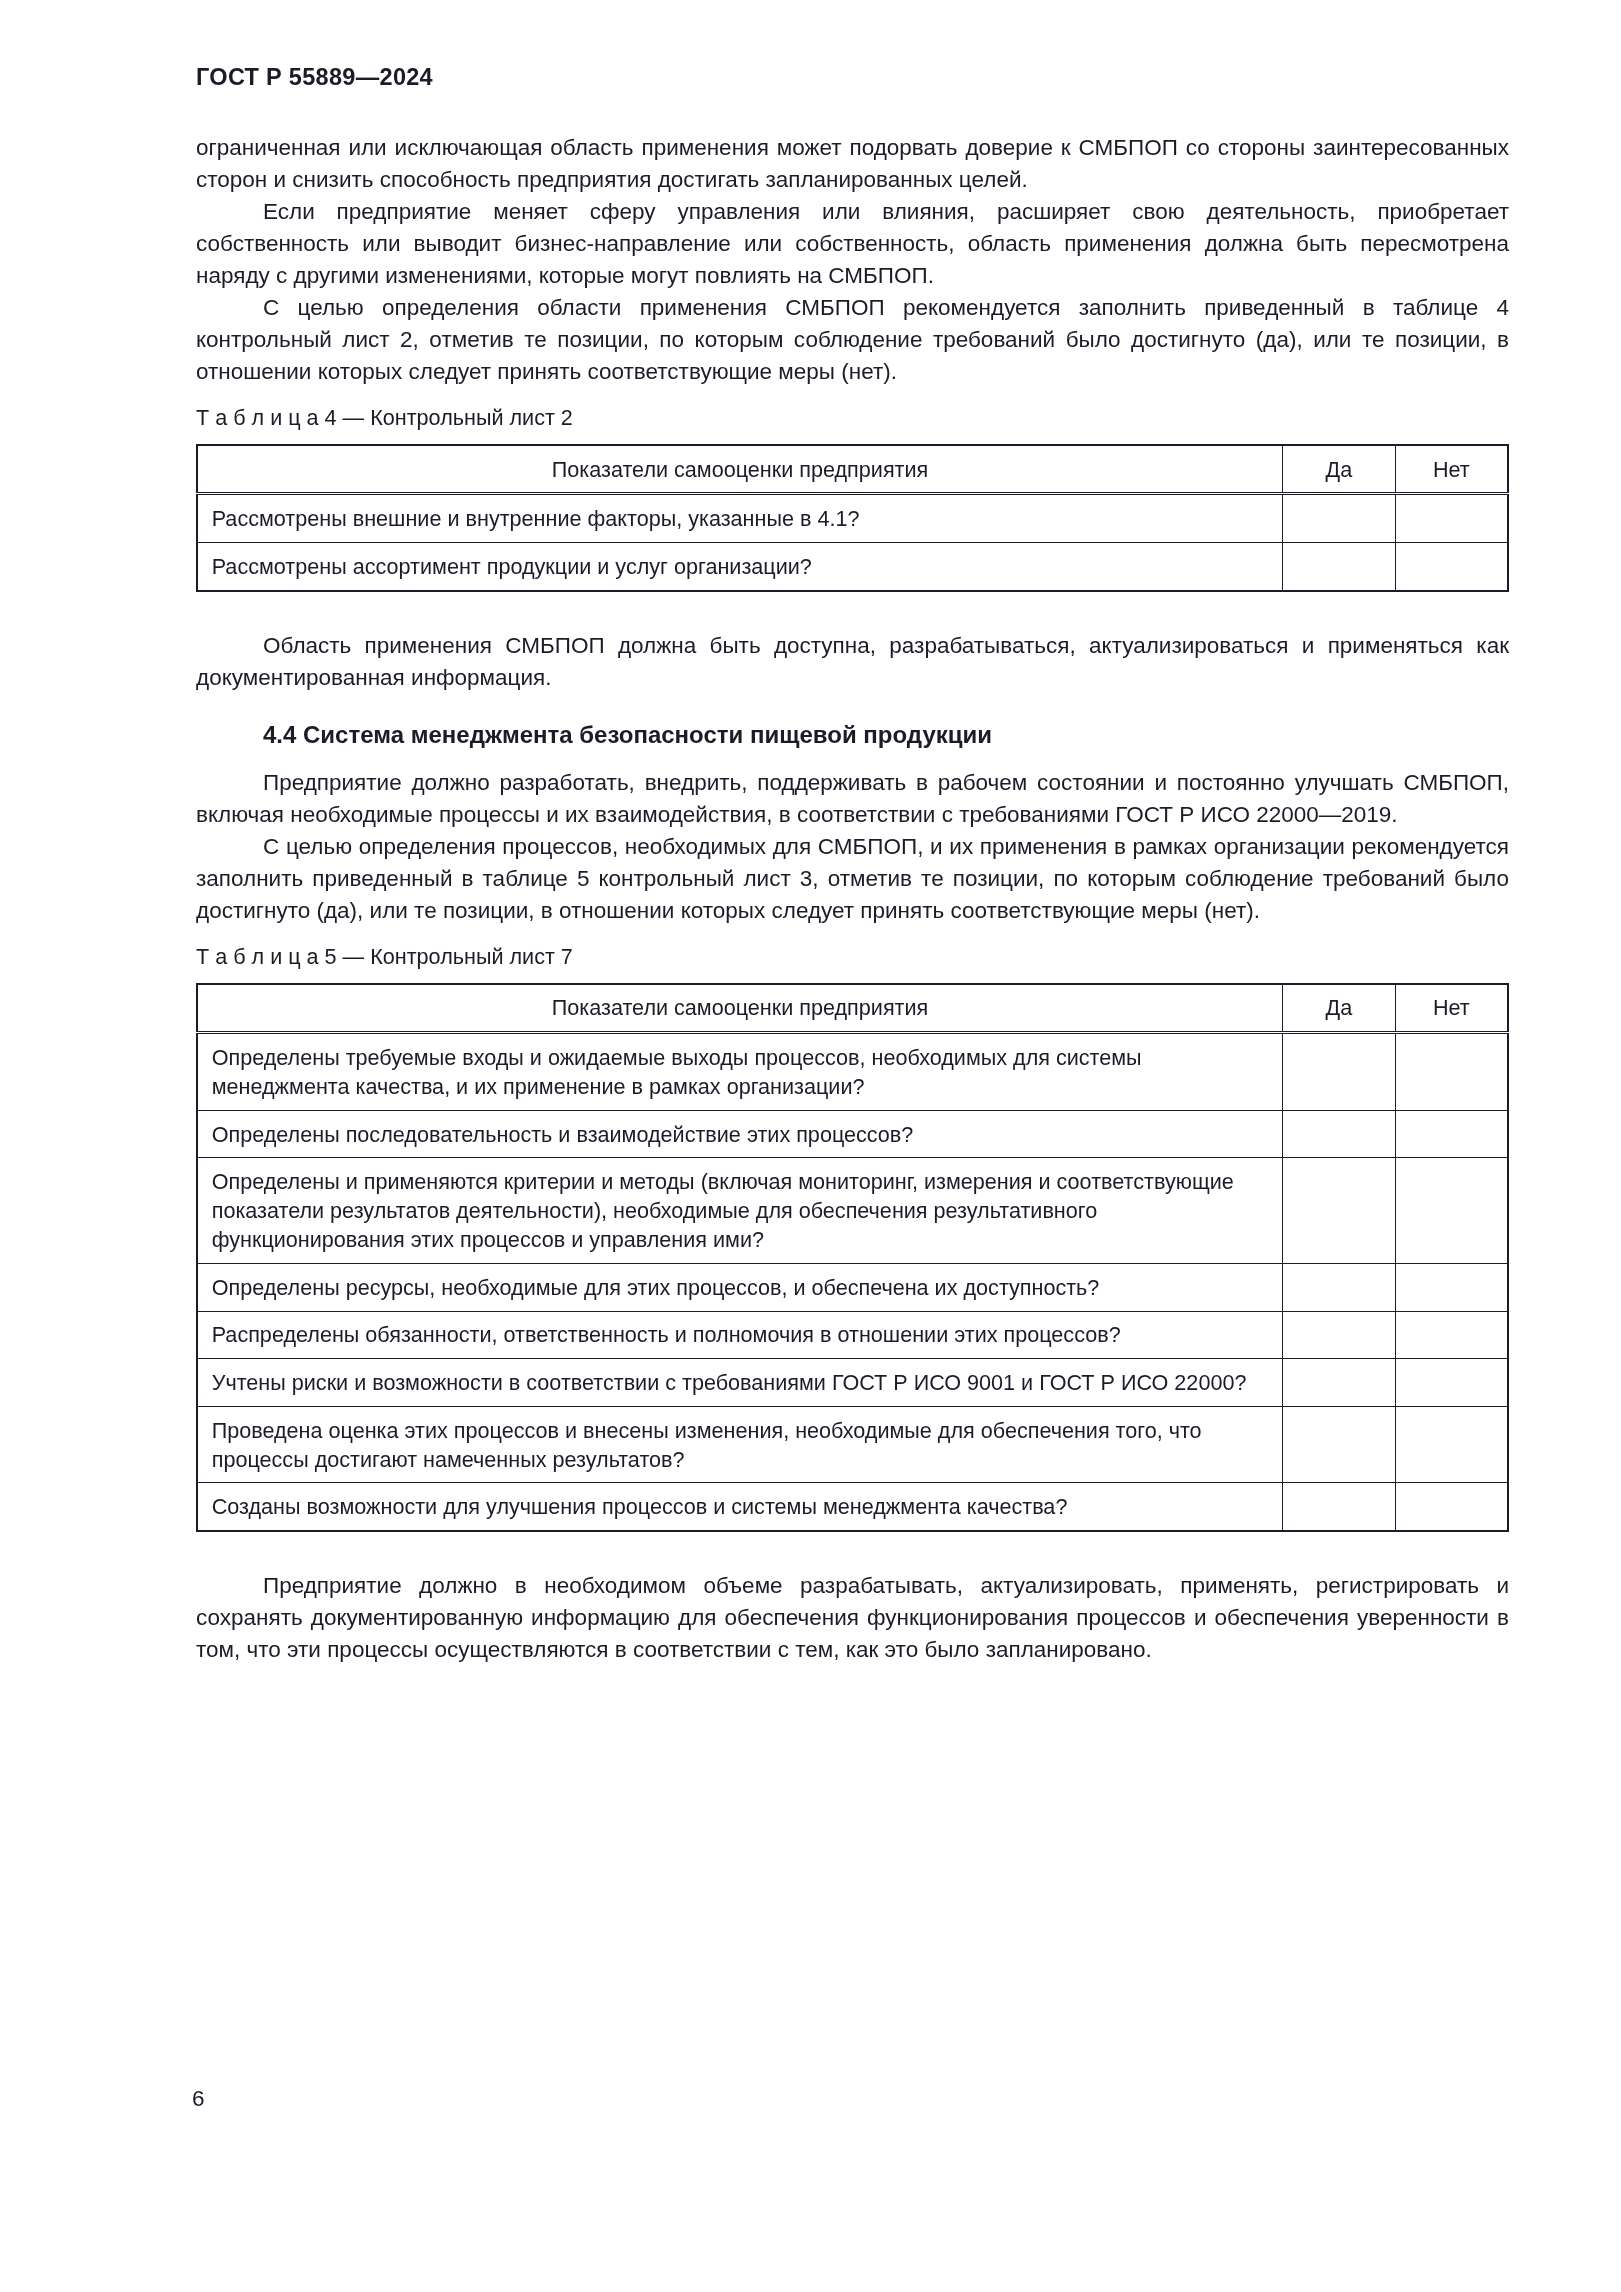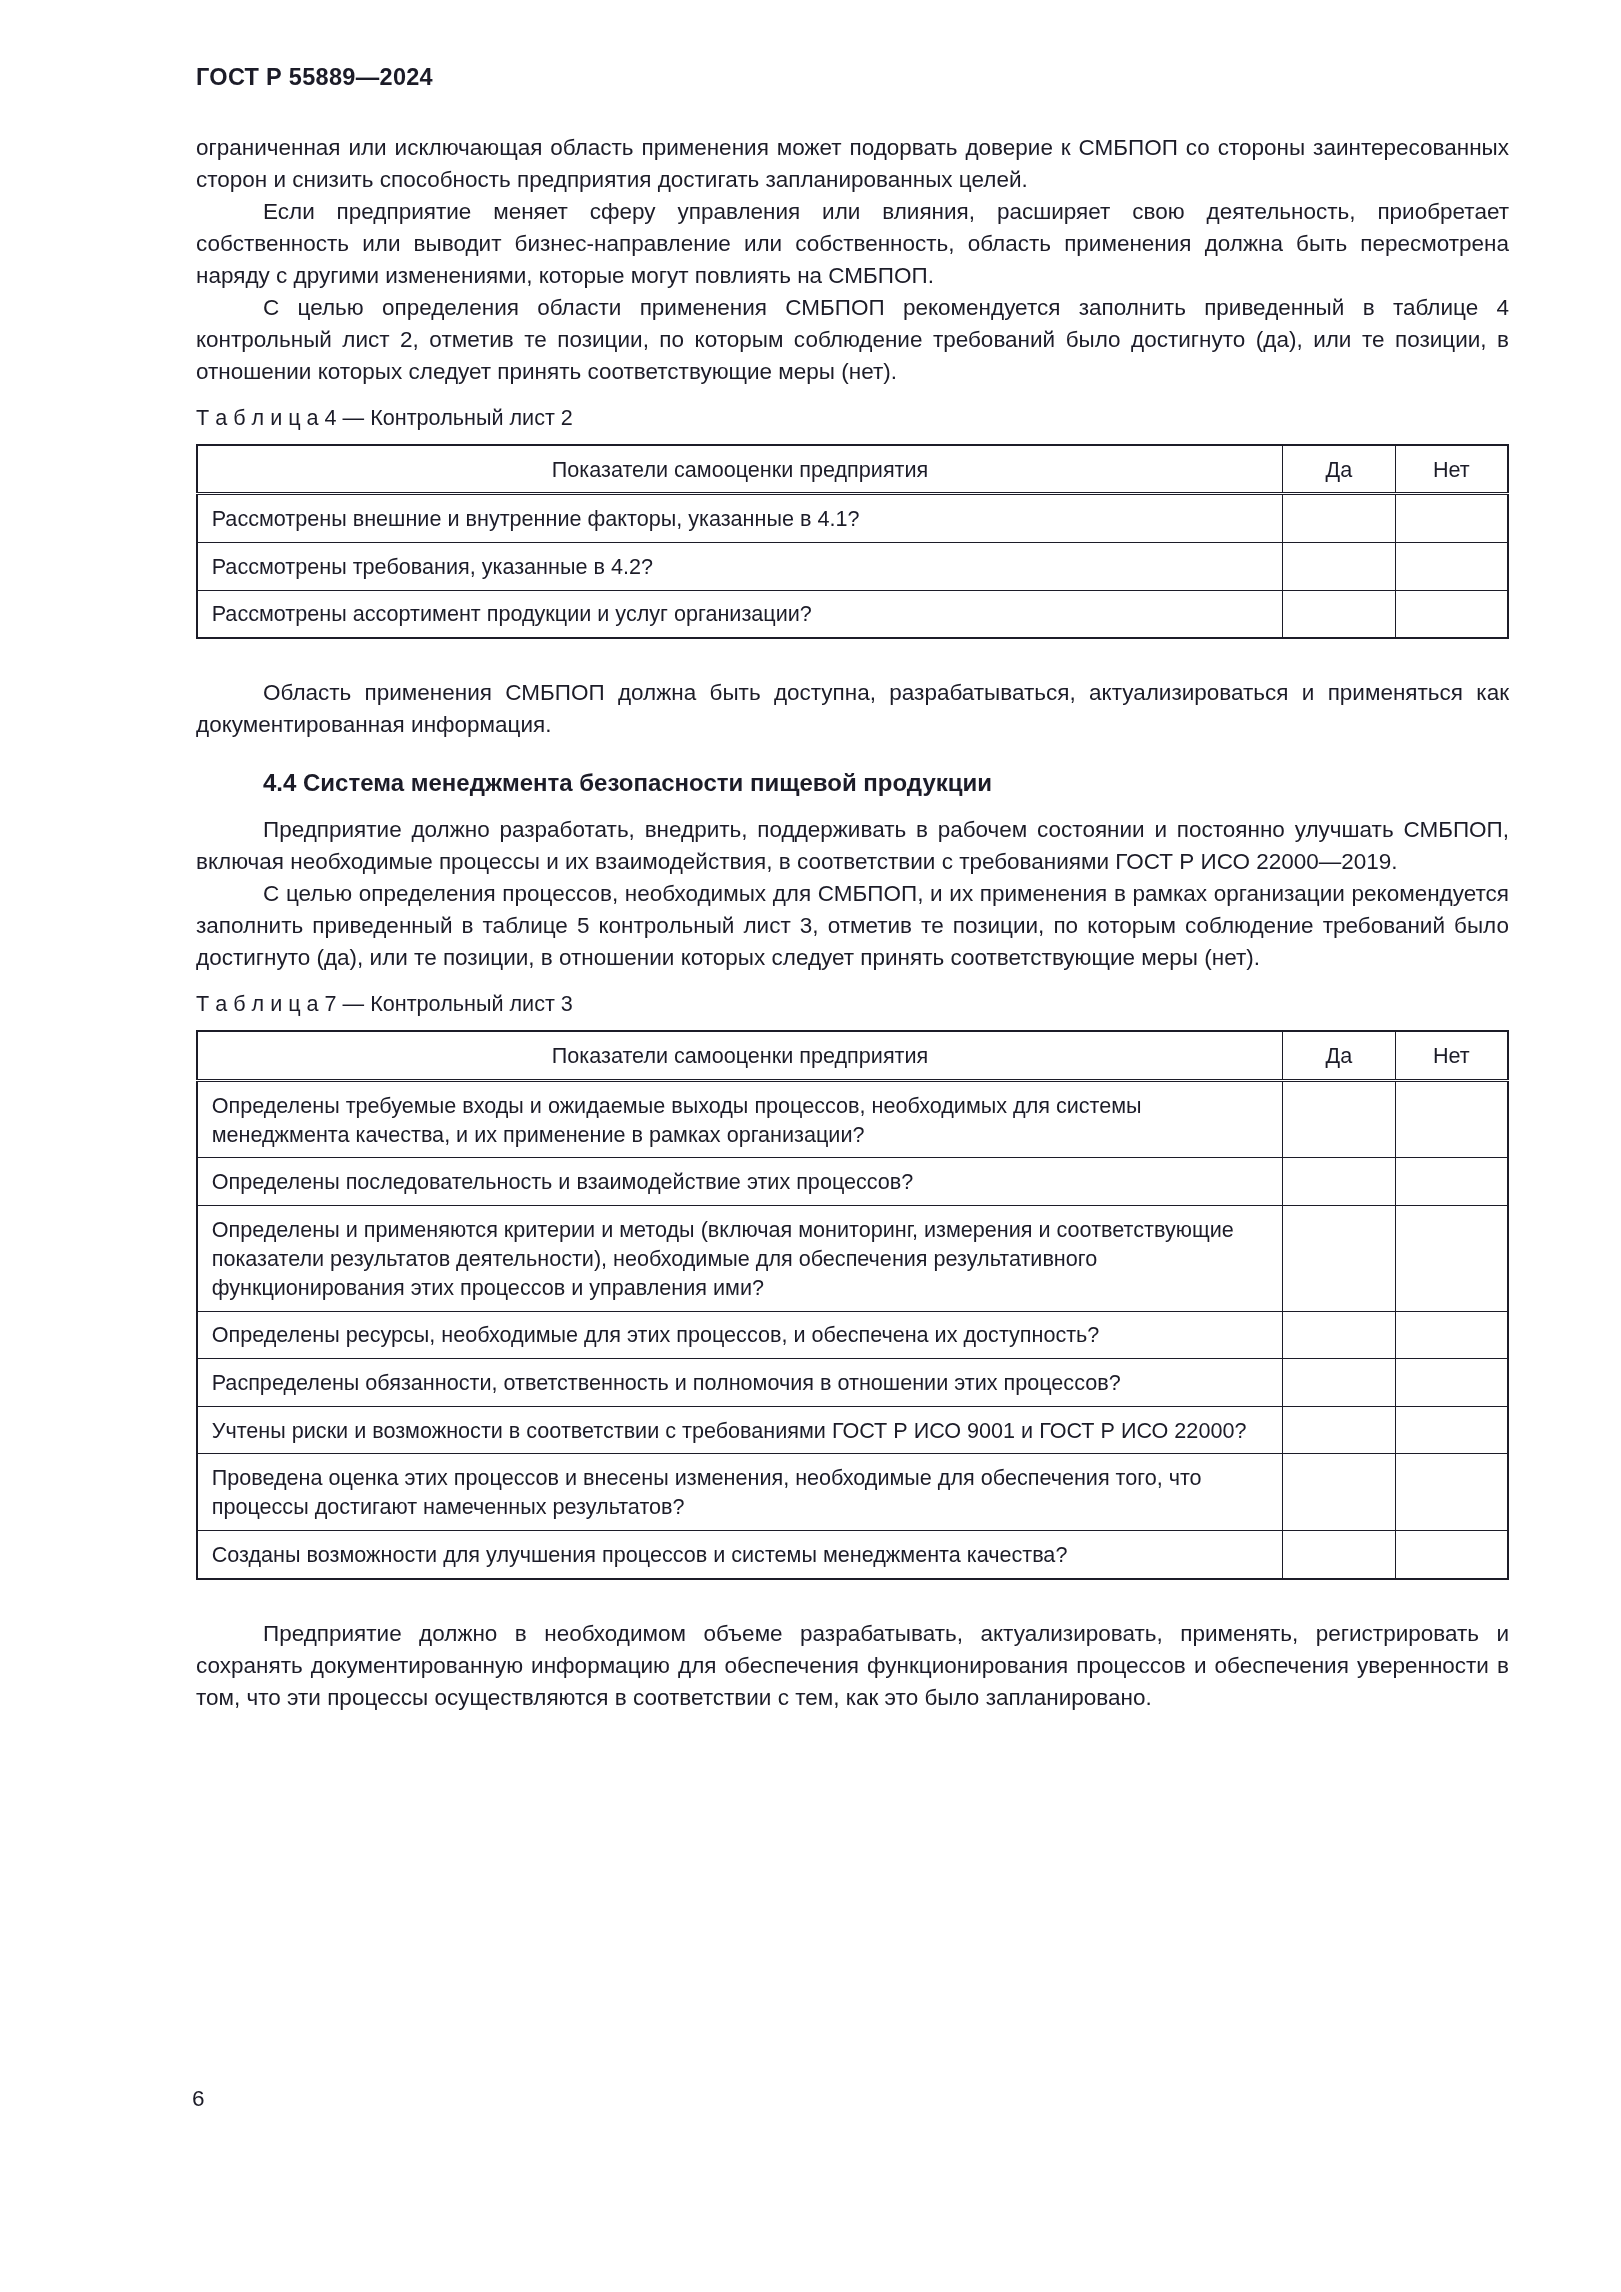--- a/index.html
+++ b/index.html
@@ -108,40 +108,35 @@
         <th>Нет</th>
       </tr>
     </thead>
     <tbody>
       <tr>
         <td class="c-text">Рассмотрены внешние и внутренние факторы, указанные в 4.1?</td>
         <td class="c-check"></td>
         <td class="c-check"></td>
       </tr>
       <tr>
-        <td class="c-text">Рассмотрены требования, указанные в 4.2?</td>
-        <td class="c-check"></td>
-        <td class="c-check"></td>
-      </tr>
-      <tr>
         <td class="c-text">Рассмотрены ассортимент продукции и услуг организации?</td>
         <td class="c-check"></td>
         <td class="c-check"></td>
       </tr>
     </tbody>
   </table>
 
   <p class="body-text indent">Область применения СМБПОП должна быть доступна, разрабатываться, актуализироваться и применяться как документированная информация.</p>
 
   <div class="section-heading">4.4 Система менеджмента безопасности пищевой продукции</div>
 
   <p class="body-text indent">Предприятие должно разработать, внедрить, поддерживать в рабочем состоянии и постоянно улучшать СМБПОП, включая необходимые процессы и их взаимодействия, в соответствии с требованиями ГОСТ Р ИСО 22000—2019.</p>
   <p class="body-text indent">С целью определения процессов, необходимых для СМБПОП, и их применения в рамках организации рекомендуется заполнить приведенный в таблице 5 контрольный лист 3, отметив те позиции, по которым соблюдение требований было достигнуто (да), или те позиции, в отношении которых следует принять соответствующие меры (нет).</p>
 
-  <div class="table-caption">Т а б л и ц а   7 — Контрольный лист 3</div>
+  <div class="table-caption">Т а б л и ц а   5 — Контрольный лист 7</div>
 
   <table class="checklist">
     <colgroup>
       <col class="col-main">
         <col class="col-yes">
         <col class="col-no">
     </colgroup>
     <thead>
       <tr>
         <th>Показатели самооценки предприятия</th>

